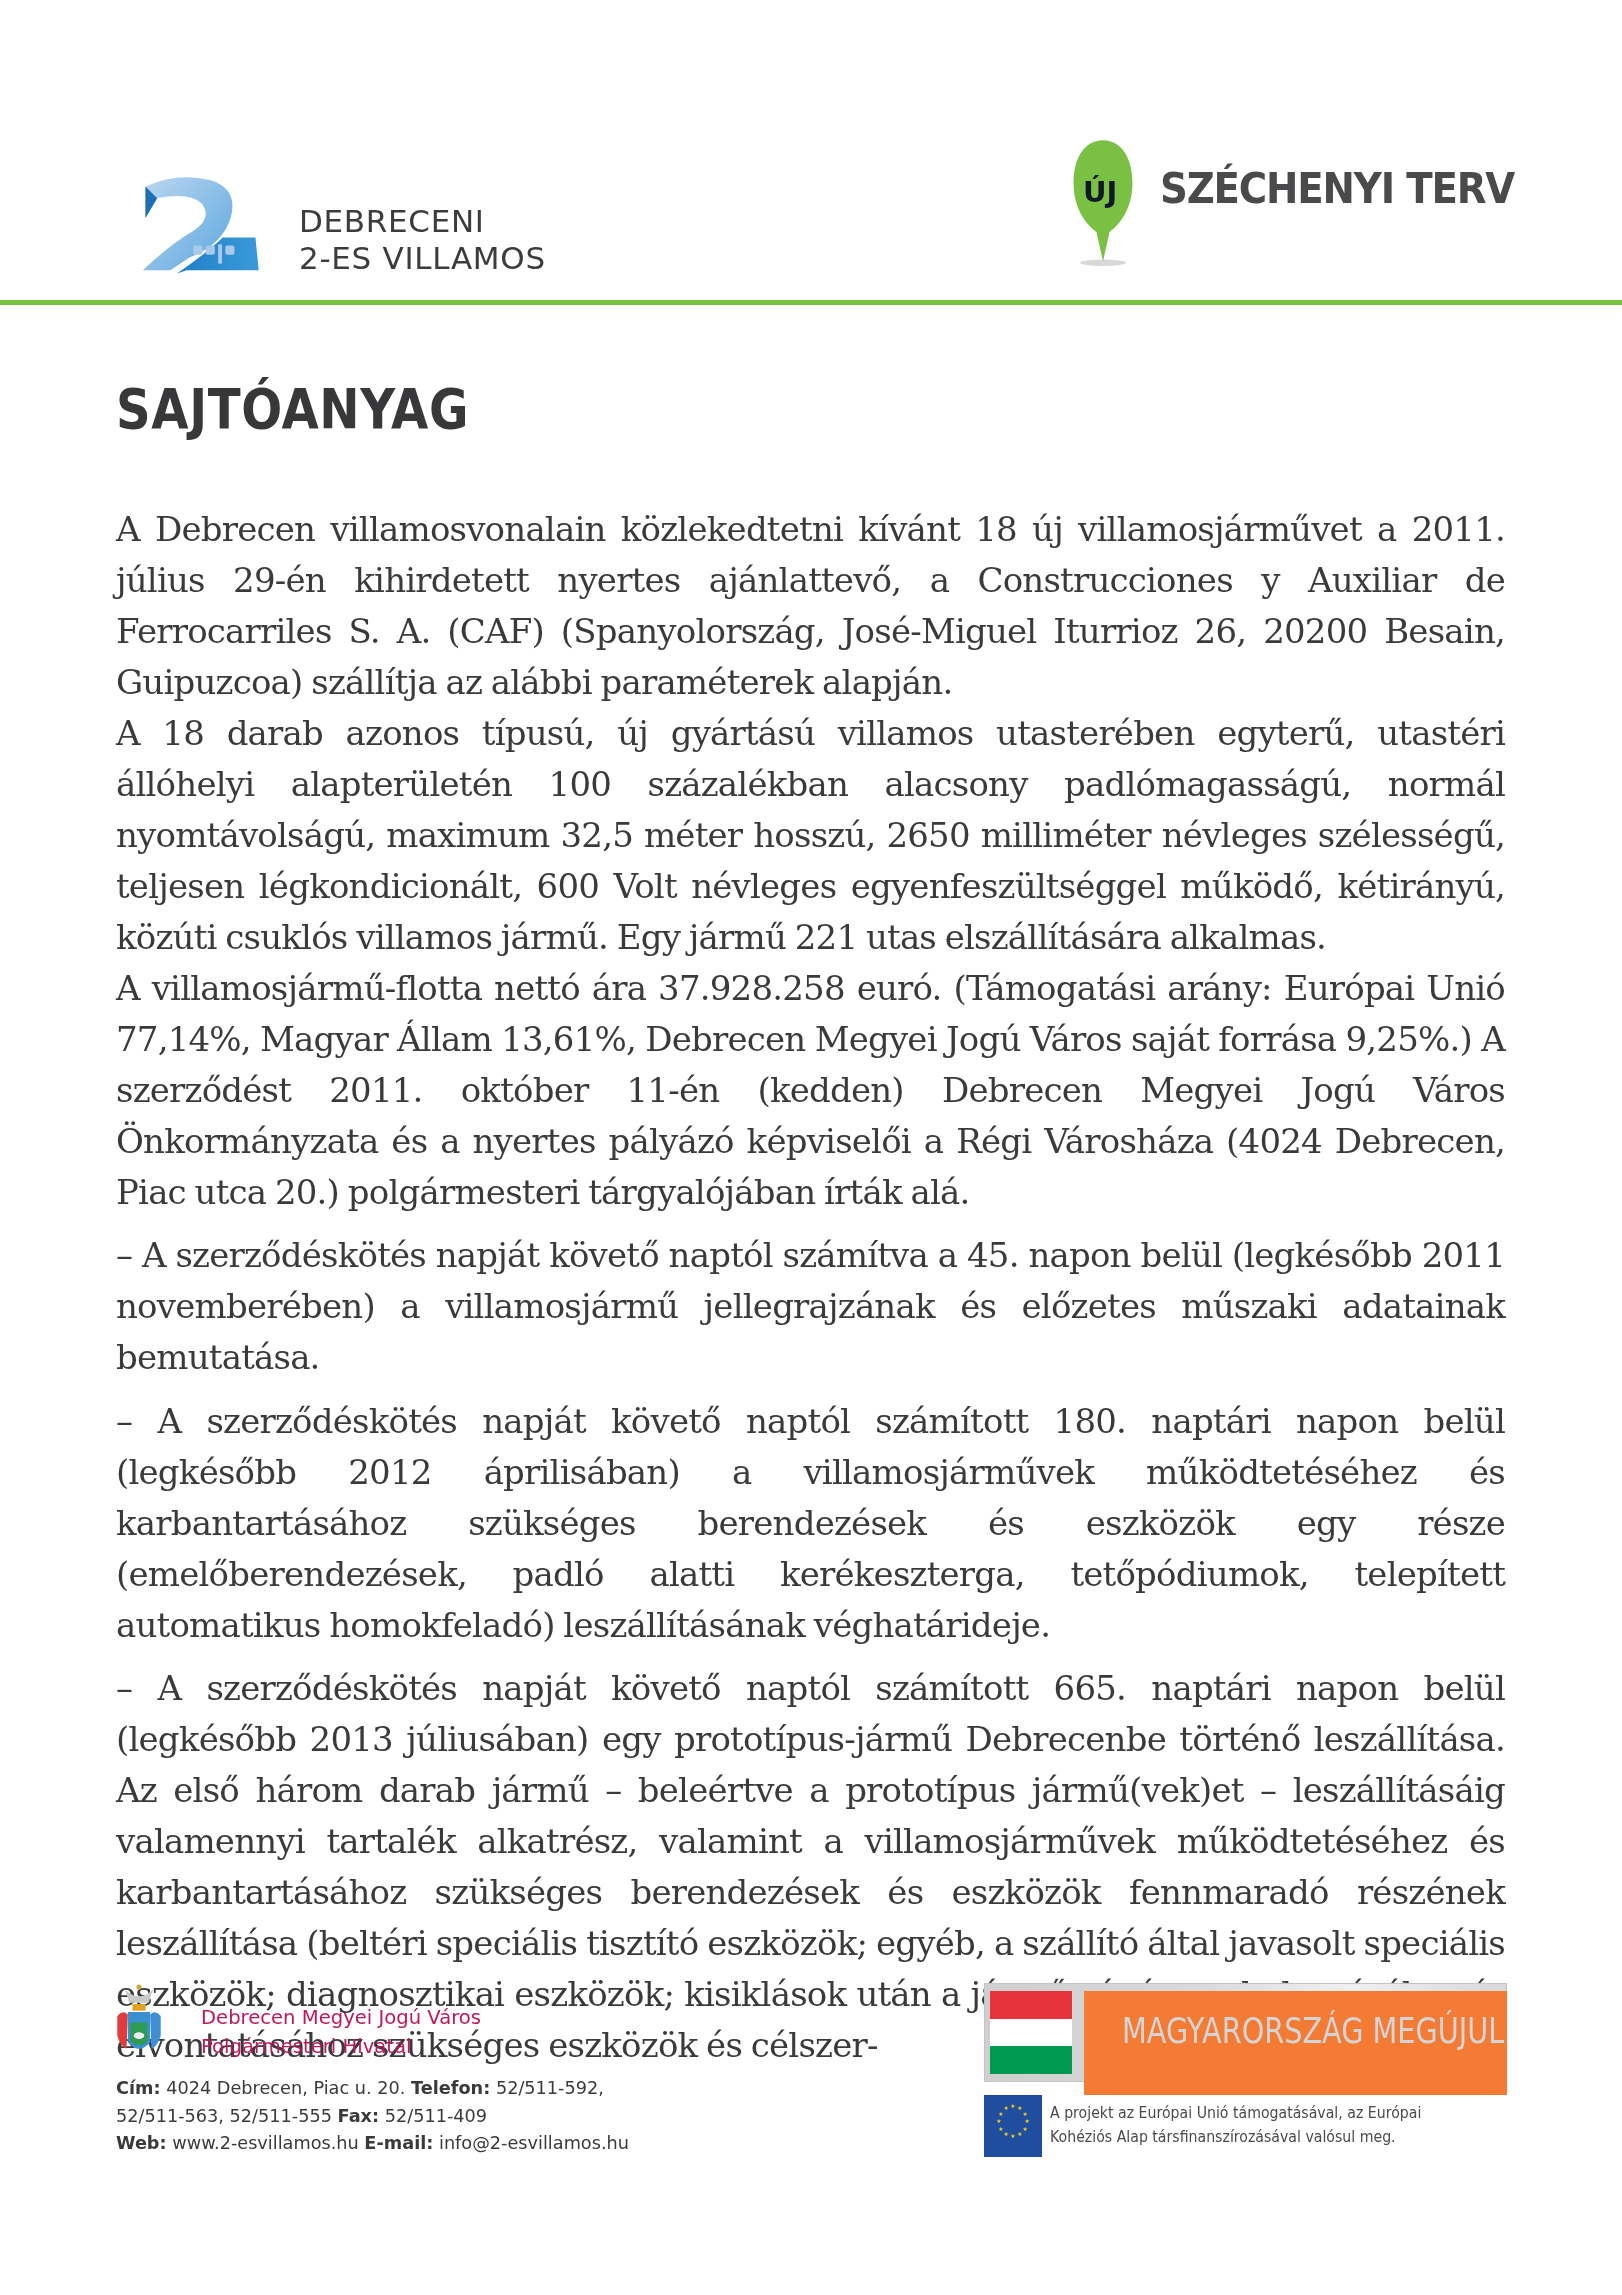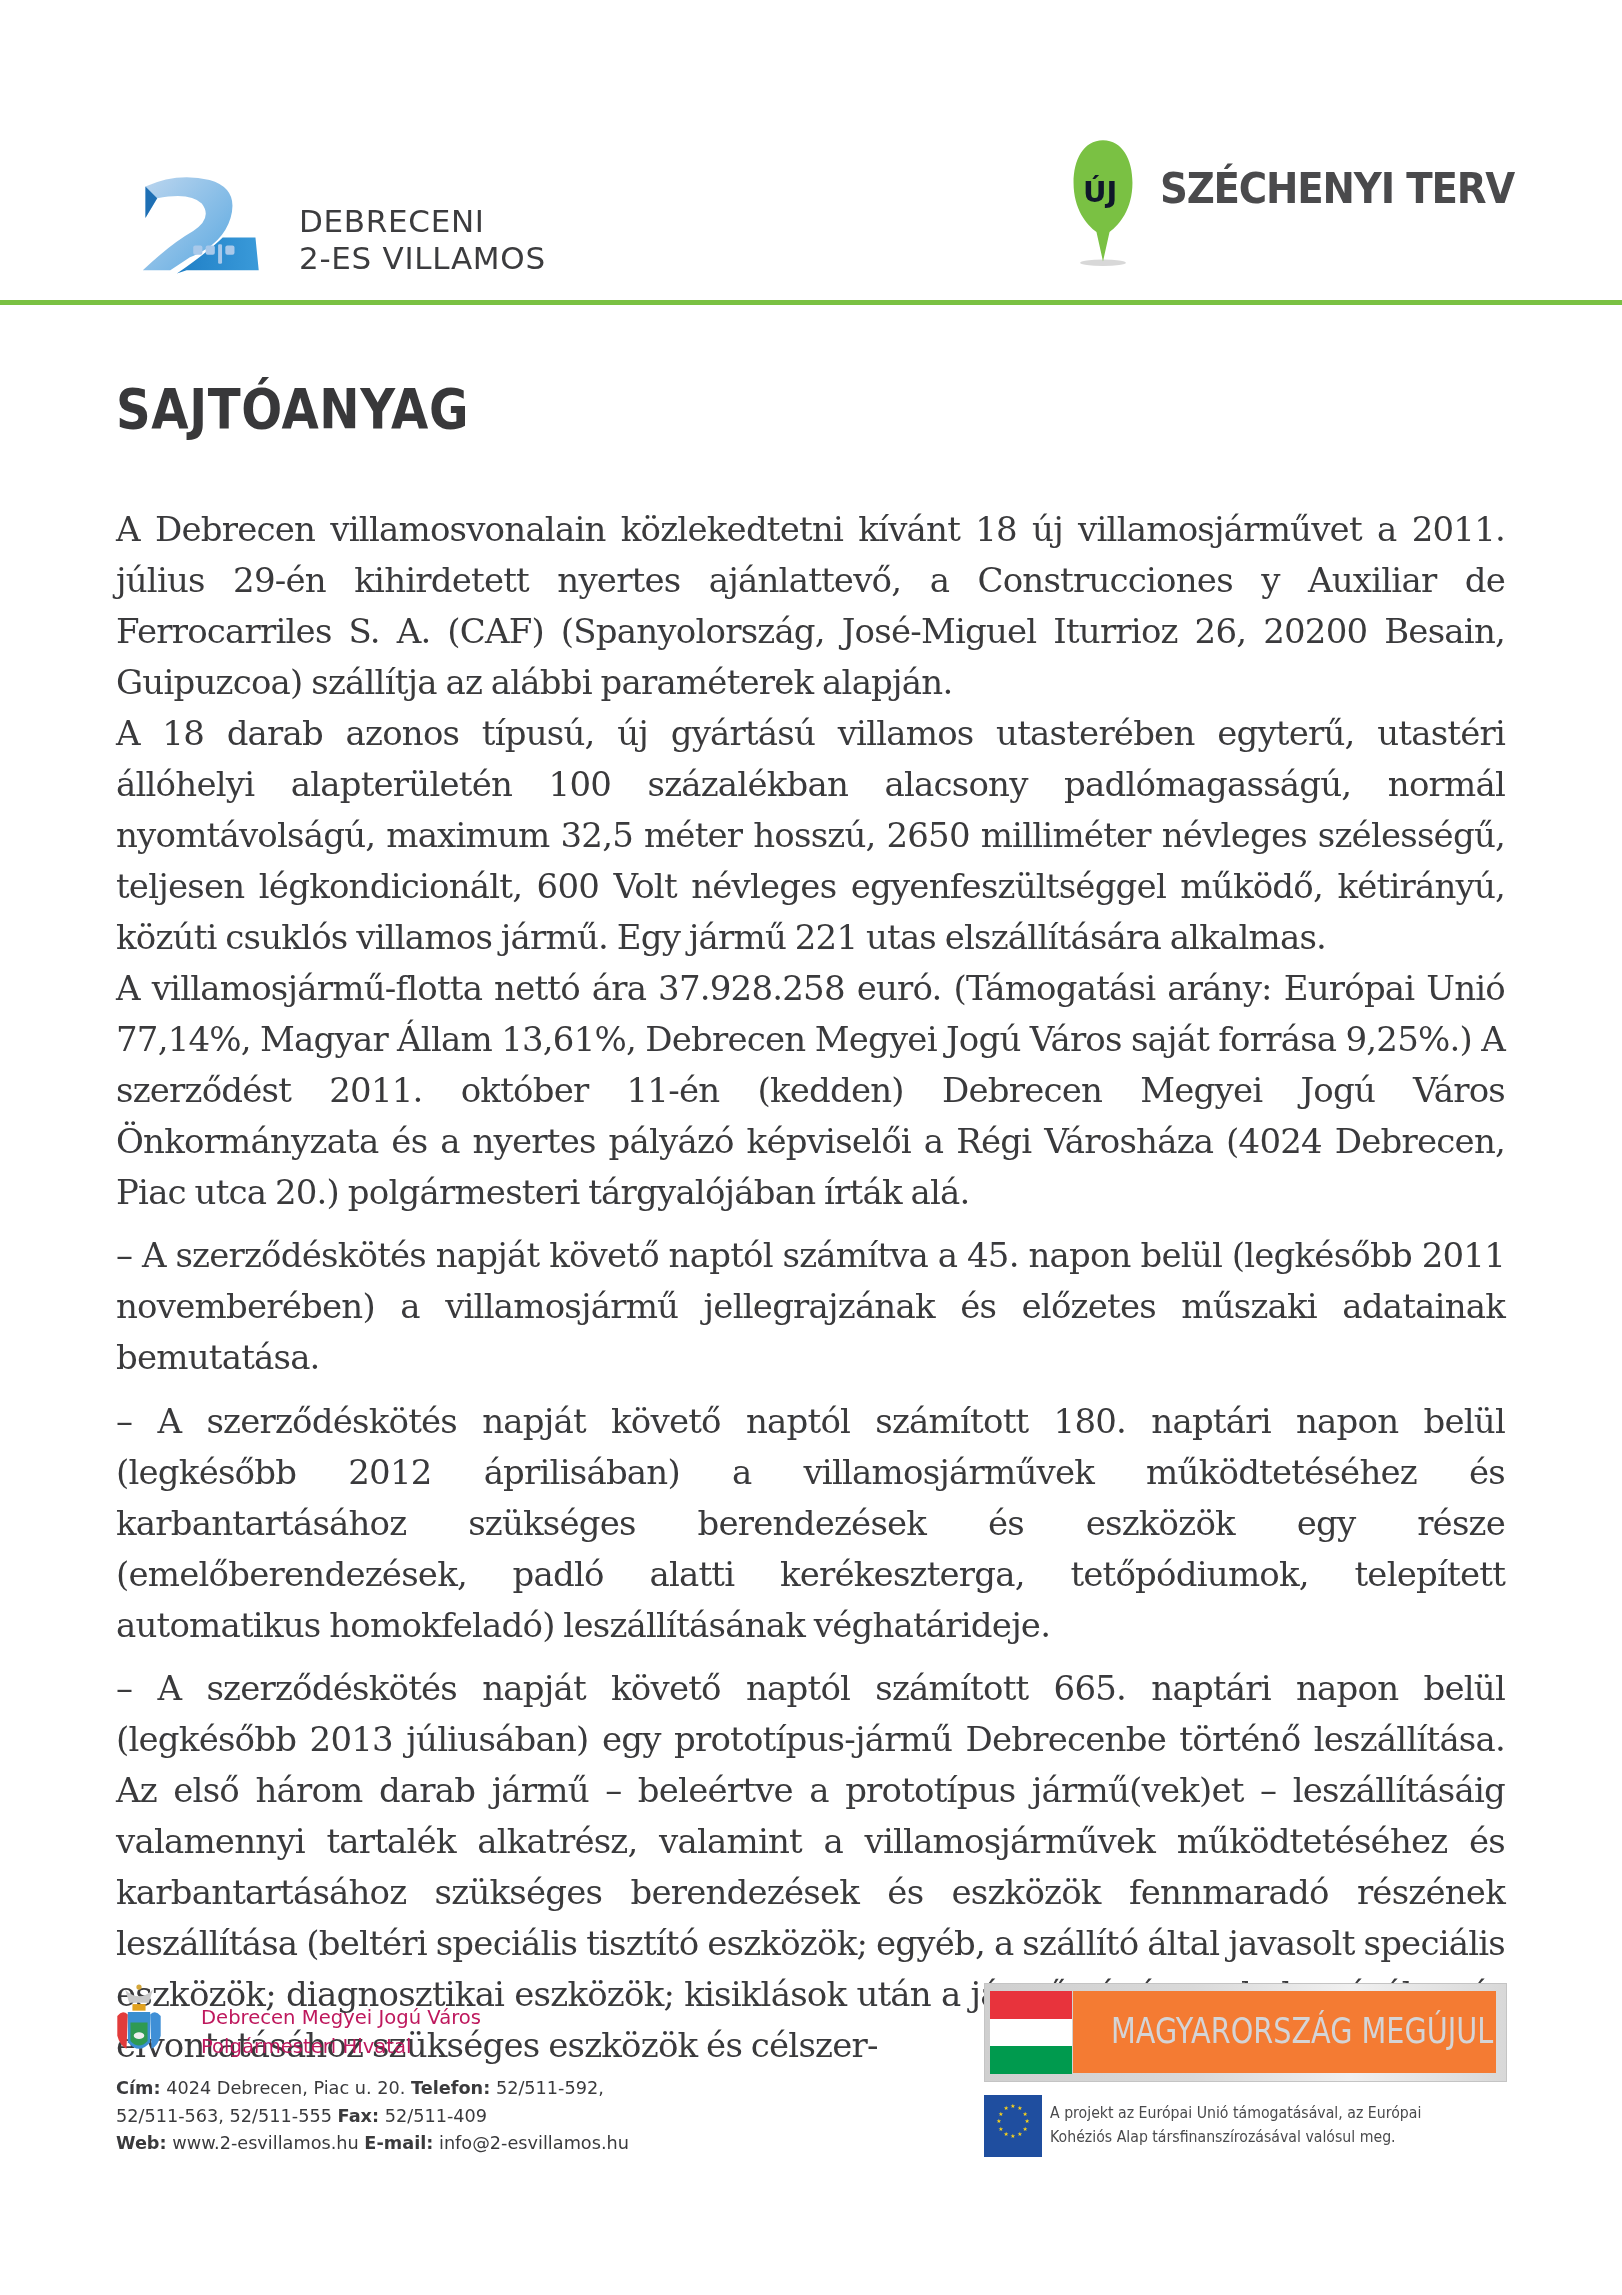--- a/index.html
+++ b/index.html
@@ -30,21 +30,21 @@
   .footer-left { position: absolute; left: 116px; top: 1983px; width: 589px; height: 183px; }
   .crest { position: absolute; left: 0; top: 0; width: 46px; height: 79px; }
   .org-name { position: absolute; left: 85px; top: 19.6px; font-family: "DejaVu Sans", sans-serif; font-weight: normal; font-size: 19.6px; line-height: 29px; color: #be185d; white-space: nowrap; }
   .contact { position: absolute; left: 0; top: 92px; font-family: "DejaVu Sans", sans-serif; font-size: 17.7px; line-height: 27.5px; color: #3a3a3c; white-space: nowrap; }
   .contact b { font-weight: bold; margin-top: 20px; }
 
   
   .mm-banner { position: absolute; left: 984px; top: 1983px; width: 521px; height: 97px; background: linear-gradient(90deg, #cfcfcf 0%, #d9d9d9 40%, #f0f0f0 70%, #d8d8d8 100%); border: 0.7px solid #c4c4c4; }
   .flag { position: absolute; left: 5.2px; top: 7.2px; width: 82px; height: 82px; }
   .flag div { height: 27.5px; }
-  .mm-orange { position: absolute; left: 88px; top: 7.2px; width: 423px; height: 82px; background: #f47b33; }
+  .mm-orange { position: absolute; left: 99px; top: 7.2px; width: 423px; height: 104px; background: #f47b33; }
   .mm-text { position: absolute; left: 0; right: 0; top: 19.6px; text-align: center; font-family: "DejaVu Sans", sans-serif; font-size: 35px; color: #d4d4d6; letter-spacing: 0px; transform: scaleX(0.82); white-space: nowrap; }
 
   .eu-flag { position: absolute; left: 984px; top: 2095px; width: 58px; height: 62px; background: #1f4e9f; }
   .eu-text { position: absolute; left: 1050px; top: 2101px; font-family: "DejaVu Sans", sans-serif; font-size: 15.7px; line-height: 23.6px; color: #4a4a4c; white-space: nowrap; transform: scaleX(0.9); transform-origin: left top; }
 </style>
 </head>
 <body>
 
 <div class="logo-left">
   <svg class="logo-2" viewBox="0 0 200 160">

